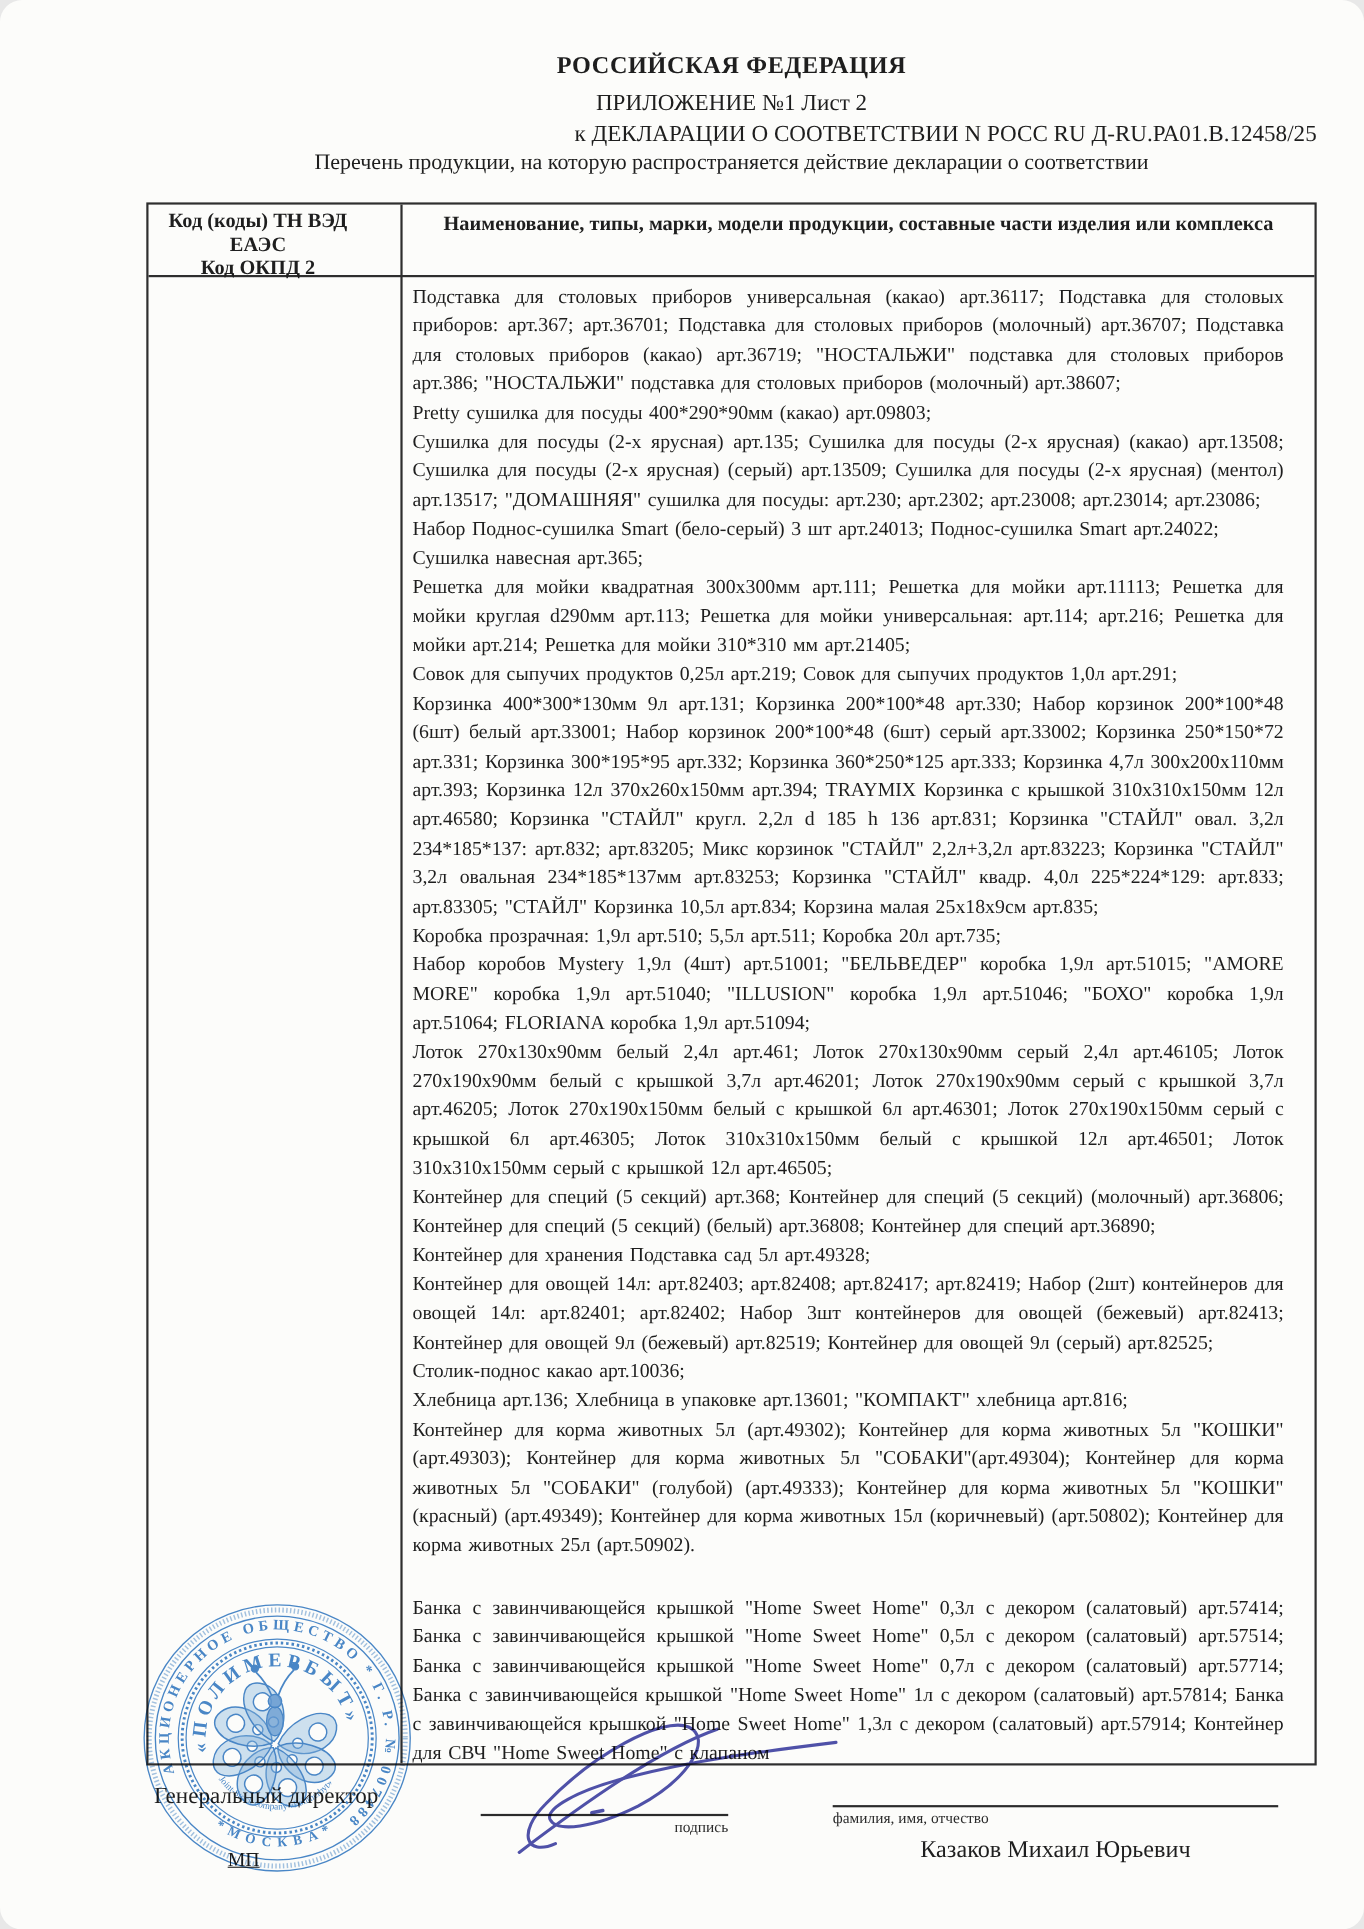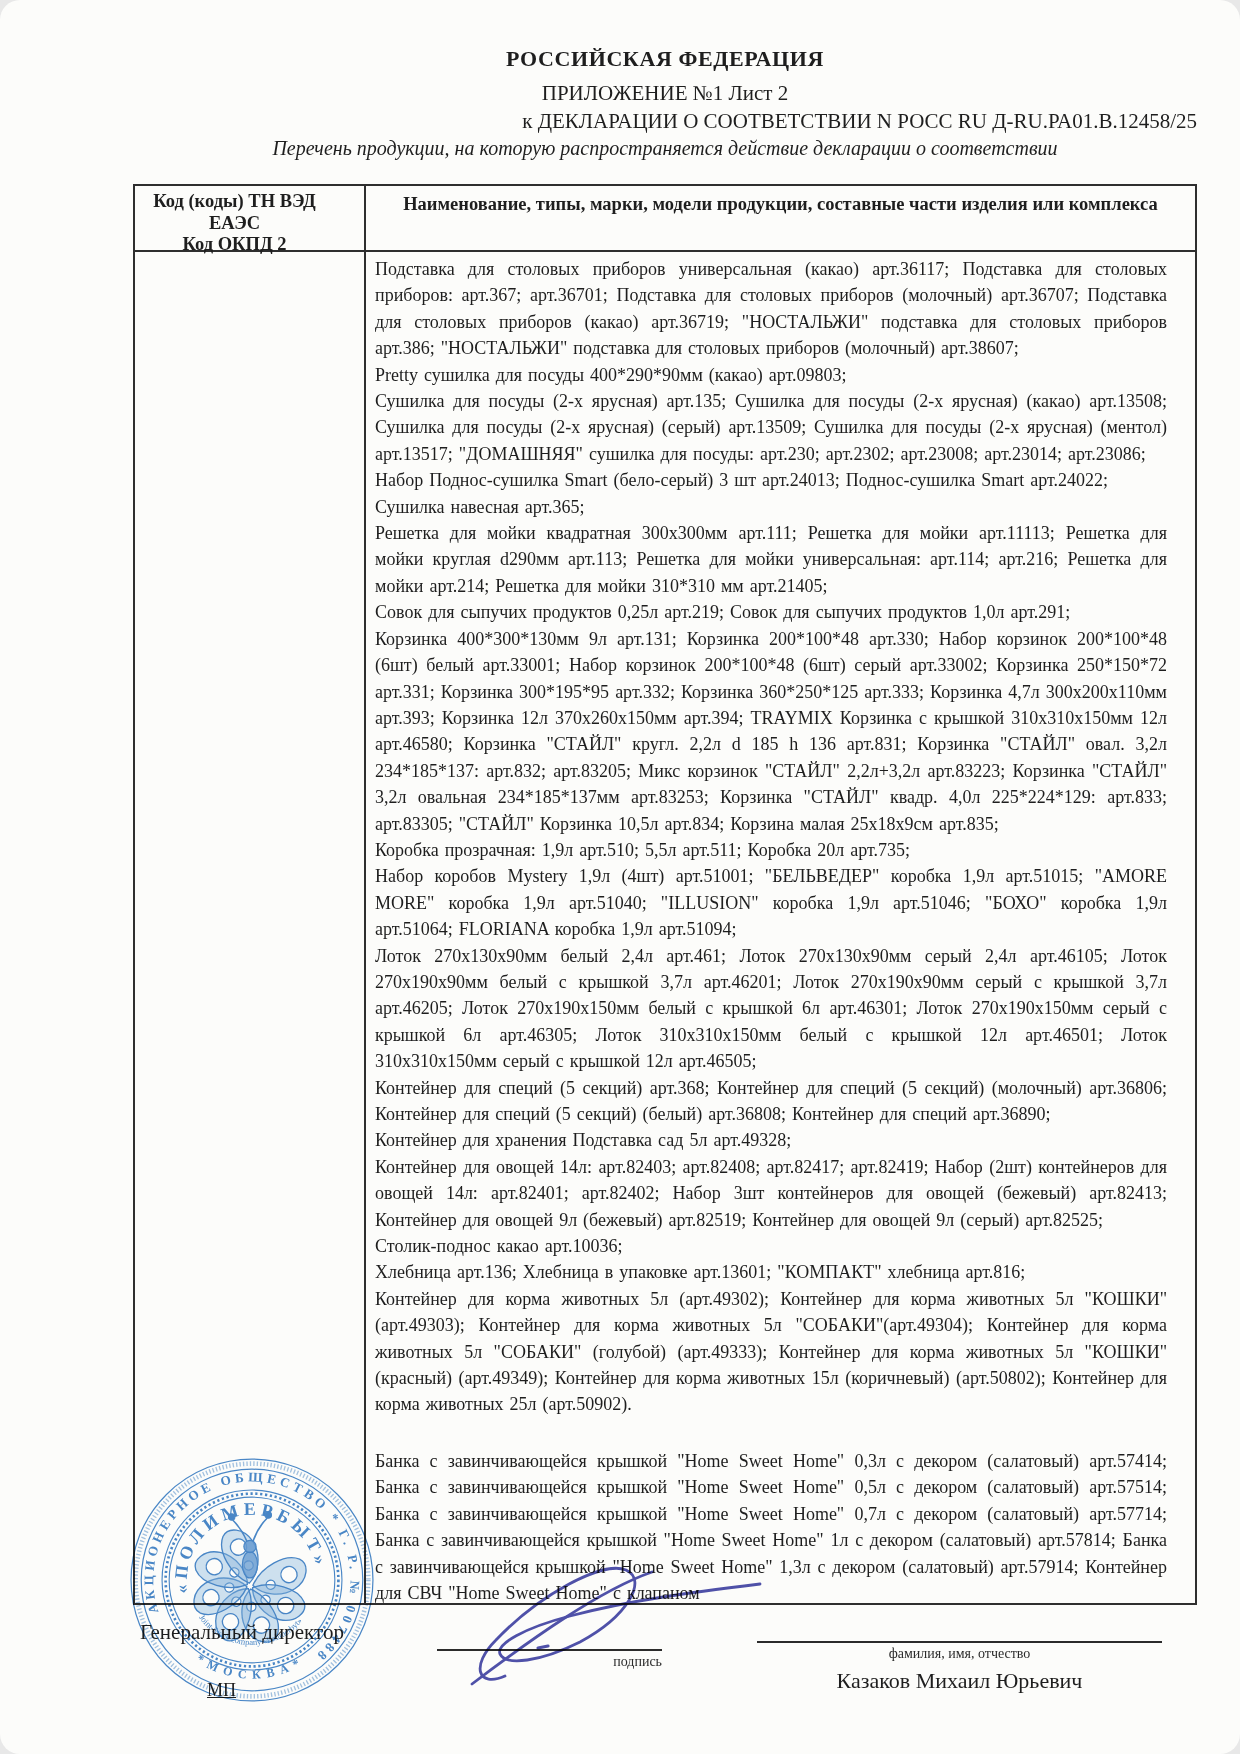--- a/index.html
+++ b/index.html
@@ -7,42 +7,42 @@
     position:relative; width:1240px; height:1754px; margin:0 auto;
     background:#fcfcfa; color:#1e1e1e; overflow:hidden;
     font-family:"Liberation Serif","DejaVu Serif",serif;
     border-radius:20px;
   }
   
   .doc-header{position:absolute; left:133px; top:46px; width:1064px; text-align:center;}
   .h-country{font-size:22px; font-weight:bold; letter-spacing:.6px; margin:0 0 9px 0;}
   .h-appendix{font-size:21px; margin:0 0 3px 0;}
   .h-decl{font-size:21px; margin:0 0 3px 0;text-align:right;}
-  .h-subtitle{font-size:20px; margin:0;font-style:italic;}
+  .h-subtitle{font-size:20px; margin:0;}
   
   .tbl{position:absolute; left:133px; top:184px; width:1064px; height:1421px;
        border:2px solid #2e2e2e; box-sizing:border-box;}
   .tbl .divider{position:absolute; left:229px; top:0; bottom:0; width:2px; background:#2e2e2e;}
   .tbl .head-row{position:absolute; left:0; top:0; right:0; height:66px; border-bottom:2px solid #2e2e2e; box-sizing:border-box;}
   .cell-code{position:absolute; left:0; top:0; width:199px; height:66px; text-align:center;
              font-weight:bold; font-size:18.5px; line-height:21.5px; padding-top:5px; box-sizing:border-box;}
   .cell-name{position:absolute; left:231px; top:0; right:0; height:81px; text-align:center;
              font-weight:bold; font-size:18.5px; padding-top:8px; box-sizing:border-box;}
   .body-text{position:absolute; left:240px; top:70px; width:792px;
              font-size:18px; line-height:26.4px; text-align:justify; word-spacing:1.5px;}
   .body-text p{margin:0;}
   .body-text p.para-gap{margin-top:30px;}
   
   .sig-position{position:absolute; left:140px; top:1620px; font-size:21px;}
   .mp-note{position:absolute; left:207px; top:1680px; font-size:18px;text-decoration:underline;}
   .sign-line{position:absolute; left:437px; top:1649px; width:225px; height:2px; background:#2b2b2b;}
   .sign-label{position:absolute; left:437px; top:1654px; width:225px; text-align:right; font-size:14px; color:#2b2b2b;}
   .name-line{position:absolute; left:757px; top:1641px; width:405px; height:2px; background:#2b2b2b;}
   .name-text{position:absolute; left:757px; top:1668px; width:405px; text-align:center; font-size:22px;}
-  .name-label{position:absolute; left:757px; top:1646px; width:405px; text-align:center; font-size:14px; color:#2b2b2b;}
+  .name-label{position:absolute; left:757px; top:1646px; width:405px; font-size:14px; color:#2b2b2b;}
   
   .stamp{position:absolute; left:128px; top:1456px; width:248px; height:248px;
          mix-blend-mode:multiply; opacity:.93;}
   .autograph{position:absolute; left:420px; top:1556px; width:545px; height:140px;
              mix-blend-mode:multiply;}
 </style>
 </head>
 <body>
 
 <div class="page">

